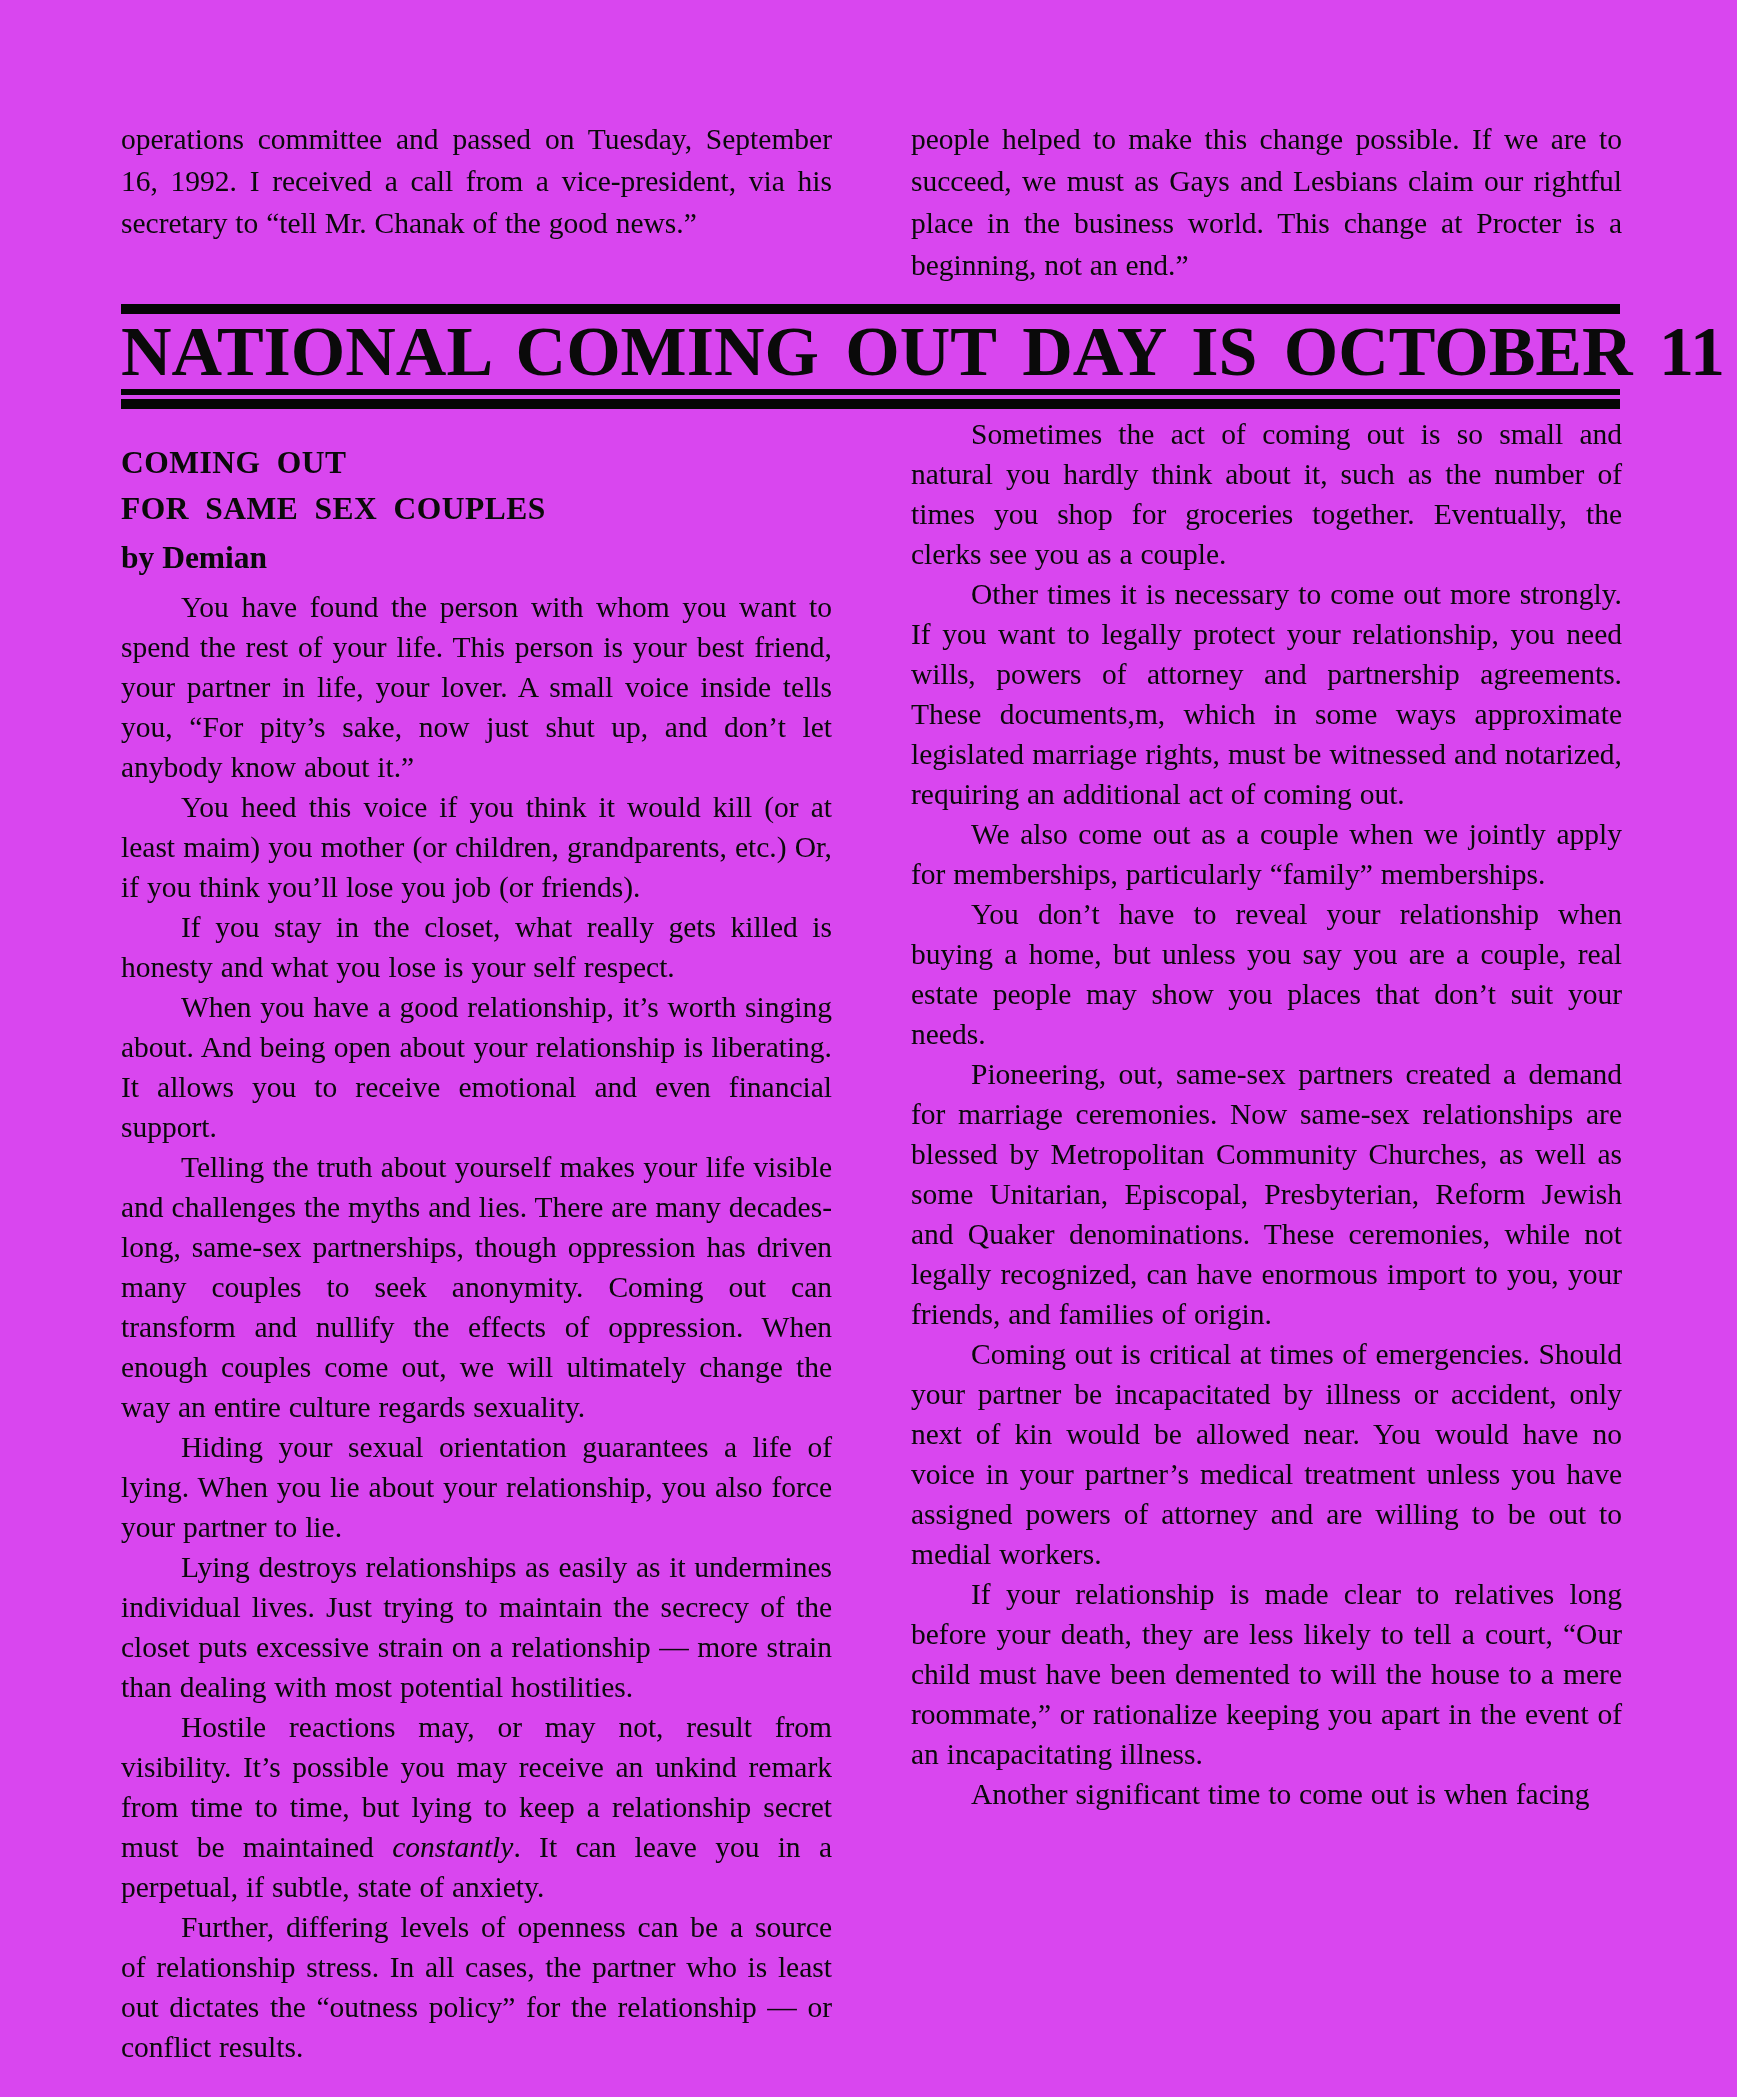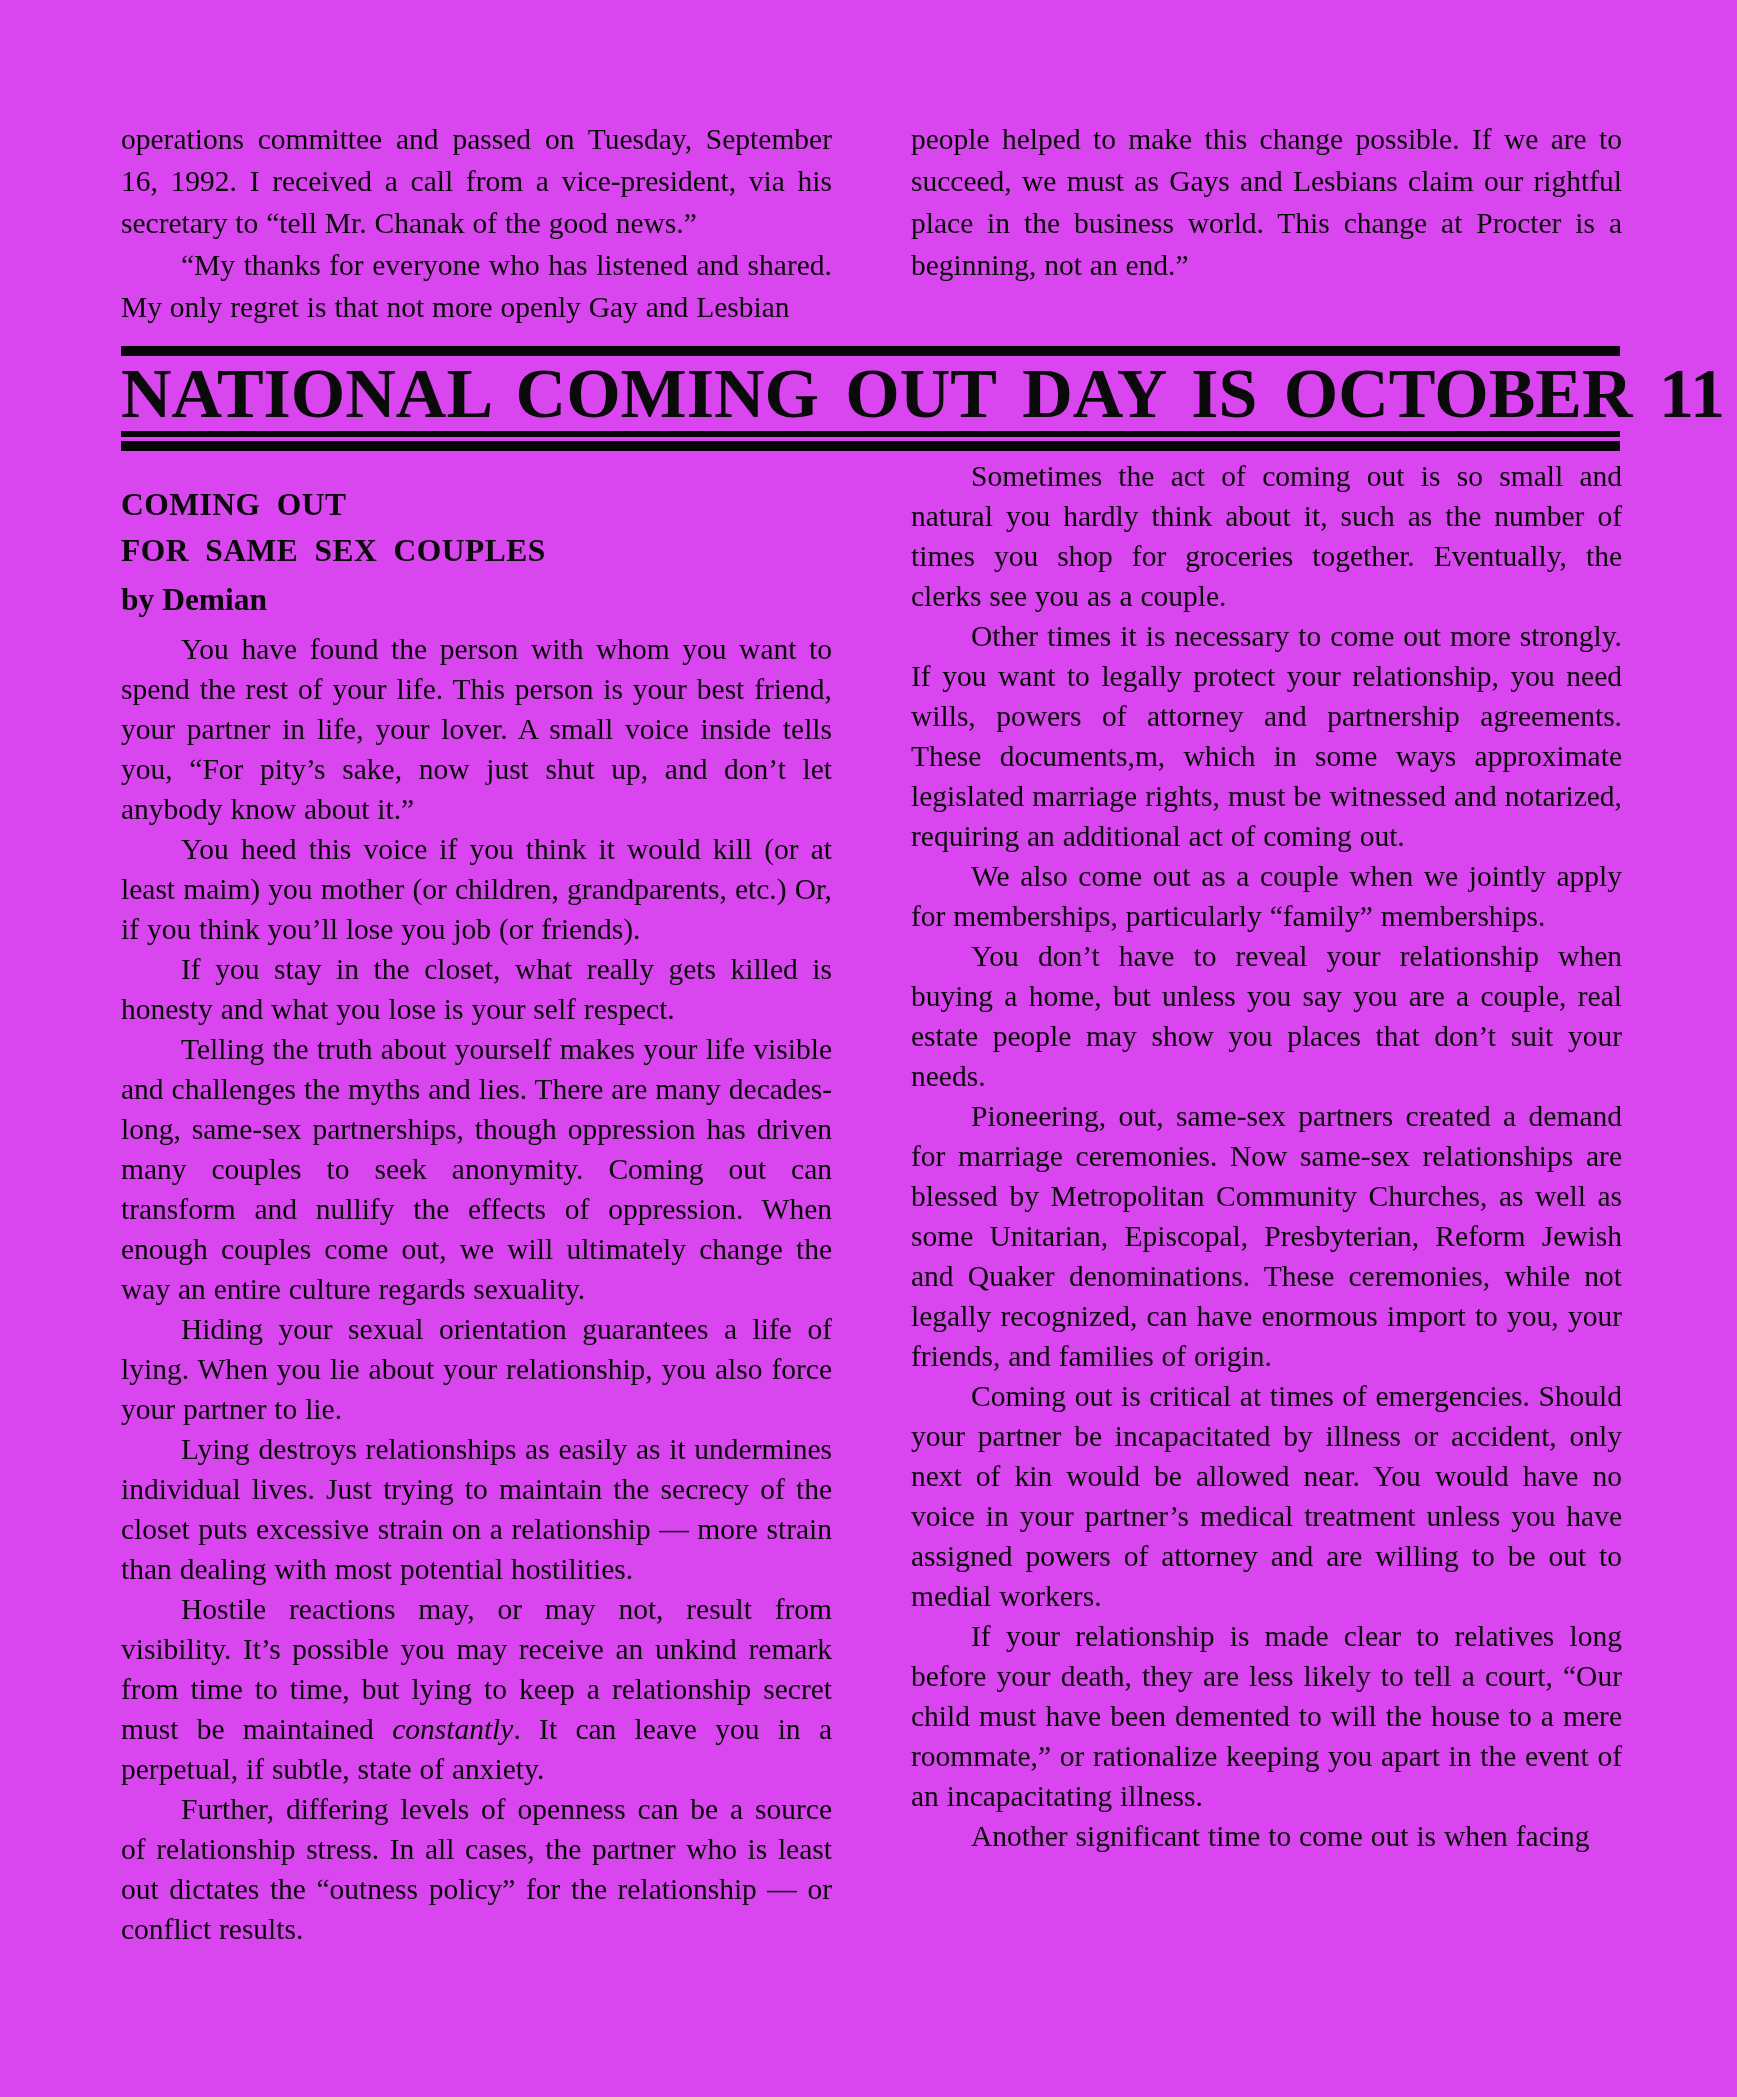--- a/index.html
+++ b/index.html
@@ -78,21 +78,20 @@
   .copy em { font-style: italic; }
 </style>
 </head>
 <body>
 
 <div class="page">
 
   <div class="cols top-block">
     <div class="col copy">
       <p>operations committee and passed on Tuesday, September 16, 1992. I received a call from a vice-president, via his secretary to “tell Mr. Chanak of the good news.”</p>
-      <p class="indent">“My thanks for everyone who has listened and shared. My only regret is that not more openly Gay and Lesbian</p>
     </div>
     <div class="col copy">
       <p>people helped to make this change possible. If we are to succeed, we must as Gays and Lesbians claim our rightful place in the business world. This change at Procter is a beginning, not an end.”</p>
     </div>
   </div>
 
   <div class="banner">
     <div class="rule rule-top"></div>
     <h1>NATIONAL COMING OUT DAY IS OCTOBER 11</h1>
     <div class="rule rule-under"></div>
@@ -100,20 +99,21 @@
   </div>
 
   <div class="cols">
     <div class="col">
       <h2 class="article-title"><span>COMING OUT</span><br><span>FOR SAME SEX COUPLES</span></h2>
       <div class="byline">by Demian</div>
       <div class="copy">
         <p class="indent">You have found the person with whom you want to spend the rest of your life. This person is your best friend, your partner in life, your lover. A small voice inside tells you, “For pity’s sake, now just shut up, and don’t let anybody know about it.”</p>
         <p class="indent">You heed this voice if you think it would kill (or at least maim) you mother (or children, grandparents, etc.) Or, if you think you’ll lose you job (or friends).</p>
         <p class="indent">If you stay in the closet, what really gets killed is honesty and what you lose is your self respect.</p>
+        <p class="indent">When you have a good relationship, it’s worth singing about. And being open about your relationship is liberating. It allows you to receive emotional and even financial support.</p>
         <p class="indent">Telling the truth about yourself makes your life visible and challenges the myths and lies. There are many decades-long, same-sex partnerships, though oppression has driven many couples to seek anonymity. Coming out can transform and nullify the effects of oppression. When enough couples come out, we will ultimately change the way an entire culture regards sexuality.</p>
         <p class="indent">Hiding your sexual orientation guarantees a life of lying. When you lie about your relationship, you also force your partner to lie.</p>
         <p class="indent">Lying destroys relationships as easily as it undermines individual lives. Just trying to maintain the secrecy of the closet puts excessive strain on a relationship — more strain than dealing with most potential hostilities.</p>
         <p class="indent"><span>Hostile reactions may, or may not, result from visibility. It’s possible you may receive an unkind remark from time to time, but lying to keep a relationship secret must be maintained </span><em>constantly</em><span>. It can leave you in a perpetual, if subtle, state of anxiety.</span></p>
         <p class="indent">Further, differing levels of openness can be a source of relationship stress. In all cases, the partner who is least out dictates the “outness policy” for the relationship — or conflict results.</p>
       </div>
     </div>
     <div class="col">
       <div class="copy">
         <p class="indent">Sometimes the act of coming out is so small and natural you hardly think about it, such as the number of times you shop for groceries together. Eventually, the clerks see you as a couple.</p>

